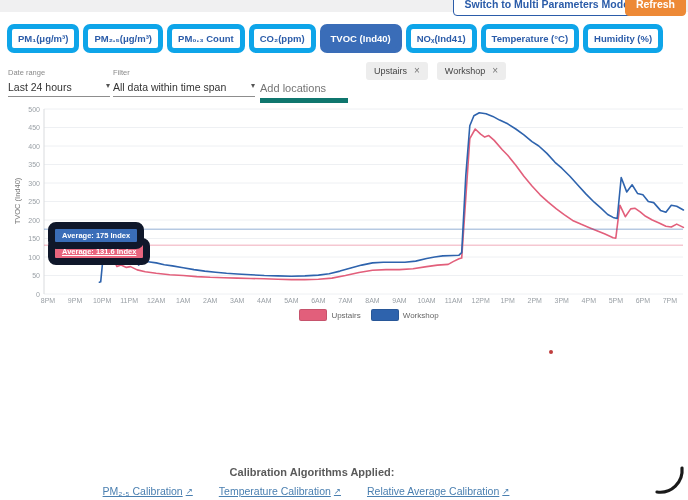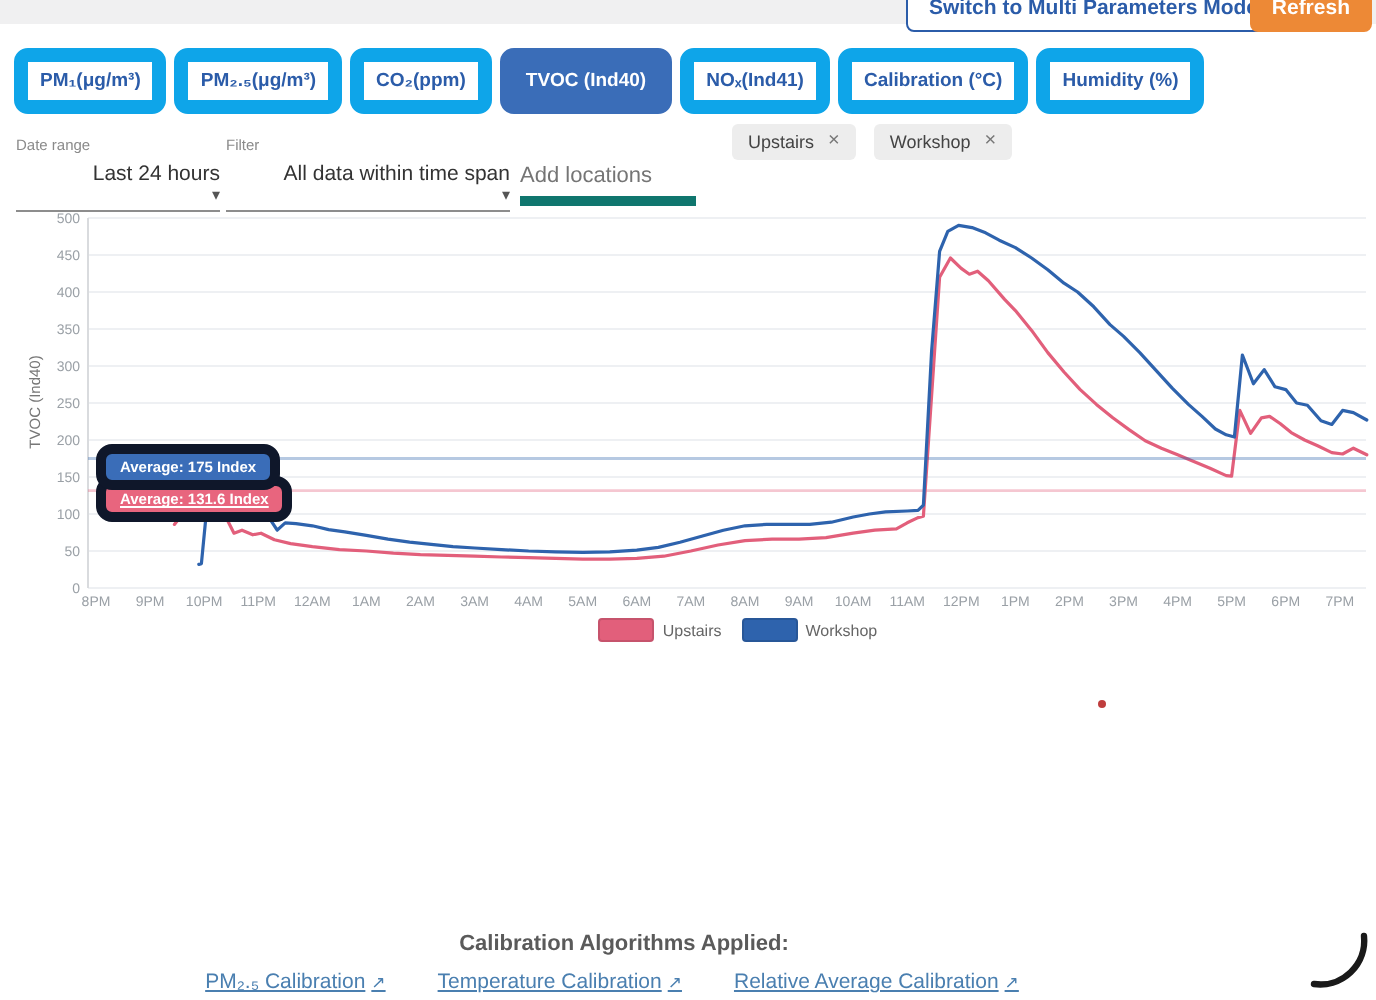--- a/index.html
+++ b/index.html
@@ -4,40 +4,40 @@
 <style>
   html,body{margin:0;padding:0;background:#fff;}
   #app{position:relative;width:688px;height:500px;background:#fff;overflow:hidden;
        font-family:"Liberation Sans","DejaVu Sans",sans-serif;}
   .topstrip{position:absolute;left:0;top:0;width:688px;height:12px;background:#f0f0f1;}
   .topbtn{position:absolute;top:-8px;height:22px;line-height:22px;border-radius:4px;
           font-size:10.5px;font-weight:700;padding:0 10px;white-space:nowrap;z-index:5;cursor:pointer;}
   .switchbtn{right:48px;background:#fff;border:1px solid #2b5ca9;color:#2b5ca9;}
   .refreshbtn{right:2px;background:#ed8936;border:1px solid #ed8936;color:#fff;}
   .tabsrow{position:absolute;left:7px;top:24px;display:flex;gap:4px;z-index:2;}
-  .tab{border:7px solid #0ea5e9;border-radius:7px;padding:4px 6px;font-size:9.5px;font-weight:700;
+  .tab{border:5px solid #0ea5e9;border-radius:7px;padding:4px 6px;font-size:9.5px;font-weight:700;
        color:#2b5ca9;background:#fff;white-space:nowrap;cursor:pointer;}
   .tab.selected{background:#3a6db8;border-color:#3a6db8;color:#fff;}
   .ctl{position:absolute;top:68px;}
   .ctl .lbl{font-size:7.5px;color:#8a8a8a;margin-bottom:4px;}
-  .selectline{display:flex;justify-content:space-between;align-items:flex-end;
-              border-bottom:1px solid #8d8d8d;padding-bottom:3px;font-size:10.5px;color:#333;cursor:pointer;flex-direction:column;}
+  .selectline{display:flex;justify-content:space-between;align-items:flex-start;
+              border-bottom:1px solid #8d8d8d;padding-bottom:3px;font-size:10.5px;color:#333;cursor:pointer;}
   .caret{font-size:8px;color:#555;}
   #dateRange{left:8px;width:102px;}
   #filterCtl{left:113px;width:142px;}
   #addLoc{left:260px;width:88px;}
   #addLoc input{border:none;outline:none;border-bottom:5px solid #0f766e;width:100%;
                 font-size:11px;padding:2px 0 4px 0;color:#333;background:transparent;
                 font-family:"Liberation Sans","DejaVu Sans",sans-serif;margin-top:12px;}
   .chips{position:absolute;left:366px;top:62px;display:flex;gap:9px;}
   .chip{background:#ededed;border-radius:3px;padding:4px 8px;font-size:9px;color:#444;
         display:flex;align-items:center;gap:7px;cursor:pointer;}
   .chip .x{color:#777;font-size:10px;line-height:8px;}
   #chartsvg{position:absolute;left:0;top:100px;}
-  .avg-badge{position:absolute;border-radius:8px;border:5px solid #0f172a;color:#fff;
+  .avg-badge{position:absolute;border-radius:8px;border:7px solid #0f172a;color:#fff;
              font-size:7.5px;font-weight:700;padding:2px 7px;white-space:nowrap;z-index:3;}
   .legend{position:absolute;left:0;top:309px;width:688px;display:flex;justify-content:center;
           gap:10px;padding-left:50px;box-sizing:border-box;}
   .legenditem{display:flex;align-items:center;gap:4px;font-size:8px;color:#666;cursor:pointer;}
   .swatch{width:26px;height:10px;border-radius:2px;border:1px solid rgba(0,0,0,0.12);}
   .reddot{position:absolute;left:549px;top:350px;width:4px;height:4px;border-radius:50%;background:#bf3d3d;}
   .cal-head{position:absolute;left:0;top:466px;width:624px;text-align:center;
             font-size:11px;font-weight:700;color:#5a5a5a;}
   .cal-links{position:absolute;left:0;top:485px;width:612px;display:flex;justify-content:center;gap:26px;}
   .cal-link{font-size:10.5px;color:#4a7fb0;text-decoration:underline;cursor:pointer;
@@ -51,24 +51,25 @@
 
 <div id="app">
   <div class="topstrip"></div>
 
   <div class="topbtn switchbtn">Switch to Multi Parameters Mode</div>
   <div class="topbtn refreshbtn">Refresh</div>
 
   <div class="tabsrow">
       <div class="tab">PM₁(μg/m³)</div>
       <div class="tab">PM₂.₅(μg/m³)</div>
+      <div class="tab">PM₀.₃ Count</div>
       <div class="tab">CO₂(ppm)</div>
       <div class="tab selected">TVOC (Ind40)</div>
       <div class="tab">NOₓ(Ind41)</div>
-      <div class="tab">Calibration (°C)</div>
+      <div class="tab">Temperature (°C)</div>
       <div class="tab">Humidity (%)</div>
     </div>
 
   <div class="ctl" id="dateRange">
     <div class="lbl">Date range</div>
     <div class="selectline">
       <span>Last 24 hours</span>
       <span class="caret">▾</span>
     </div>
   </div>

